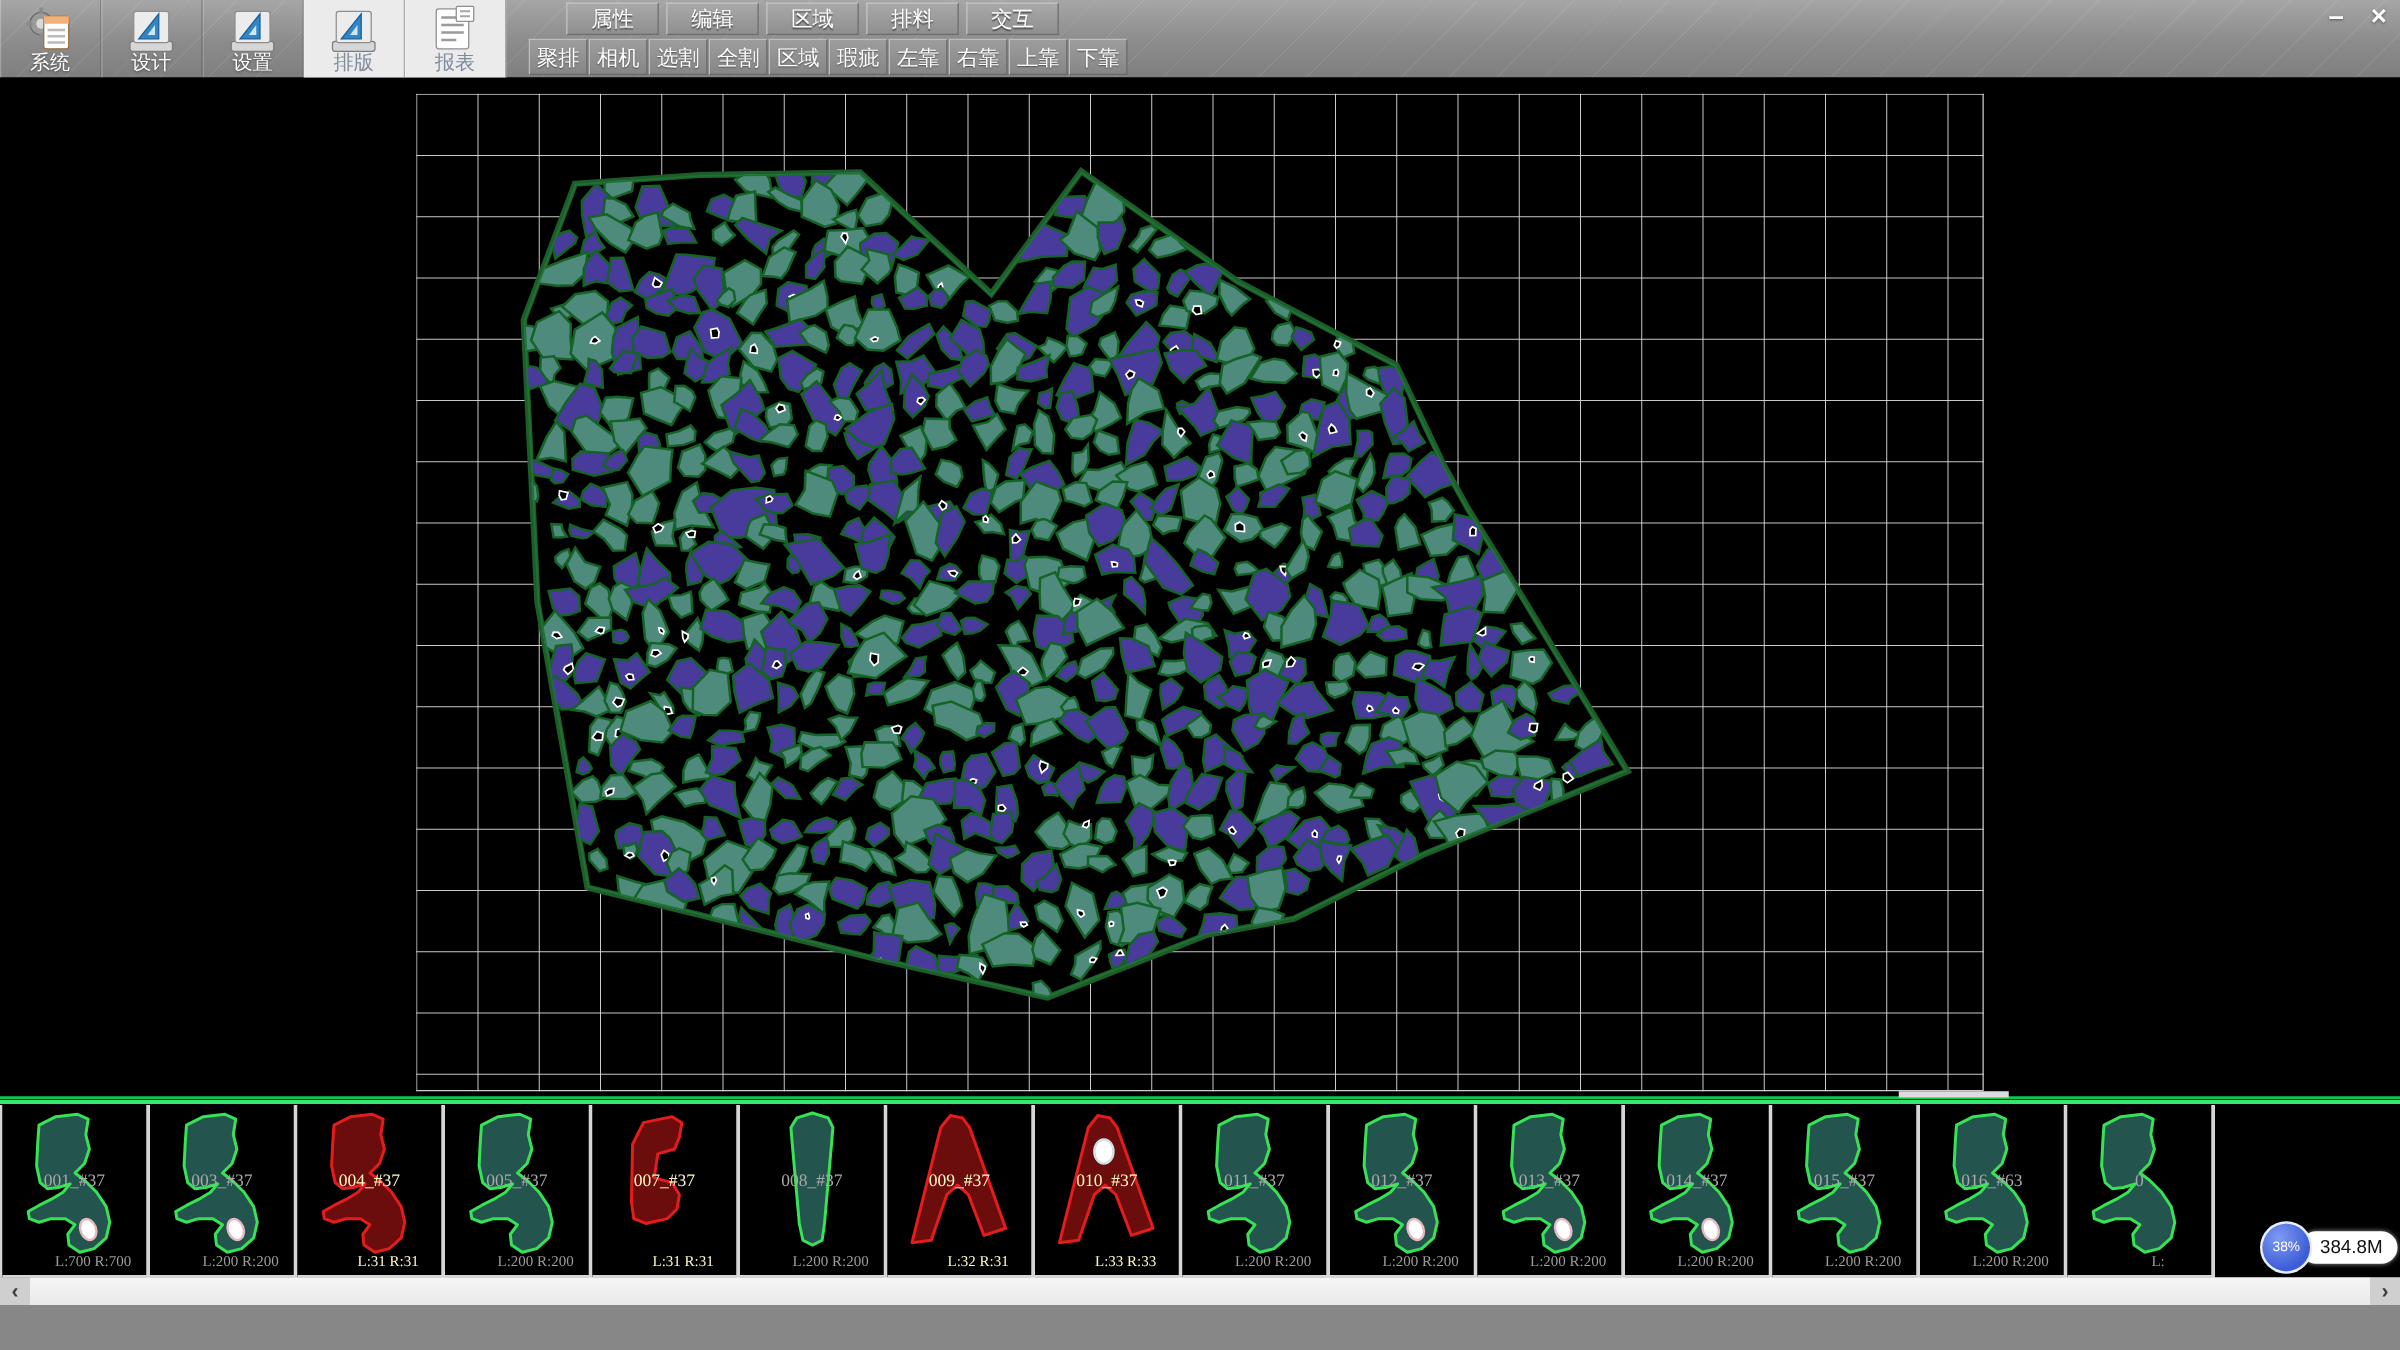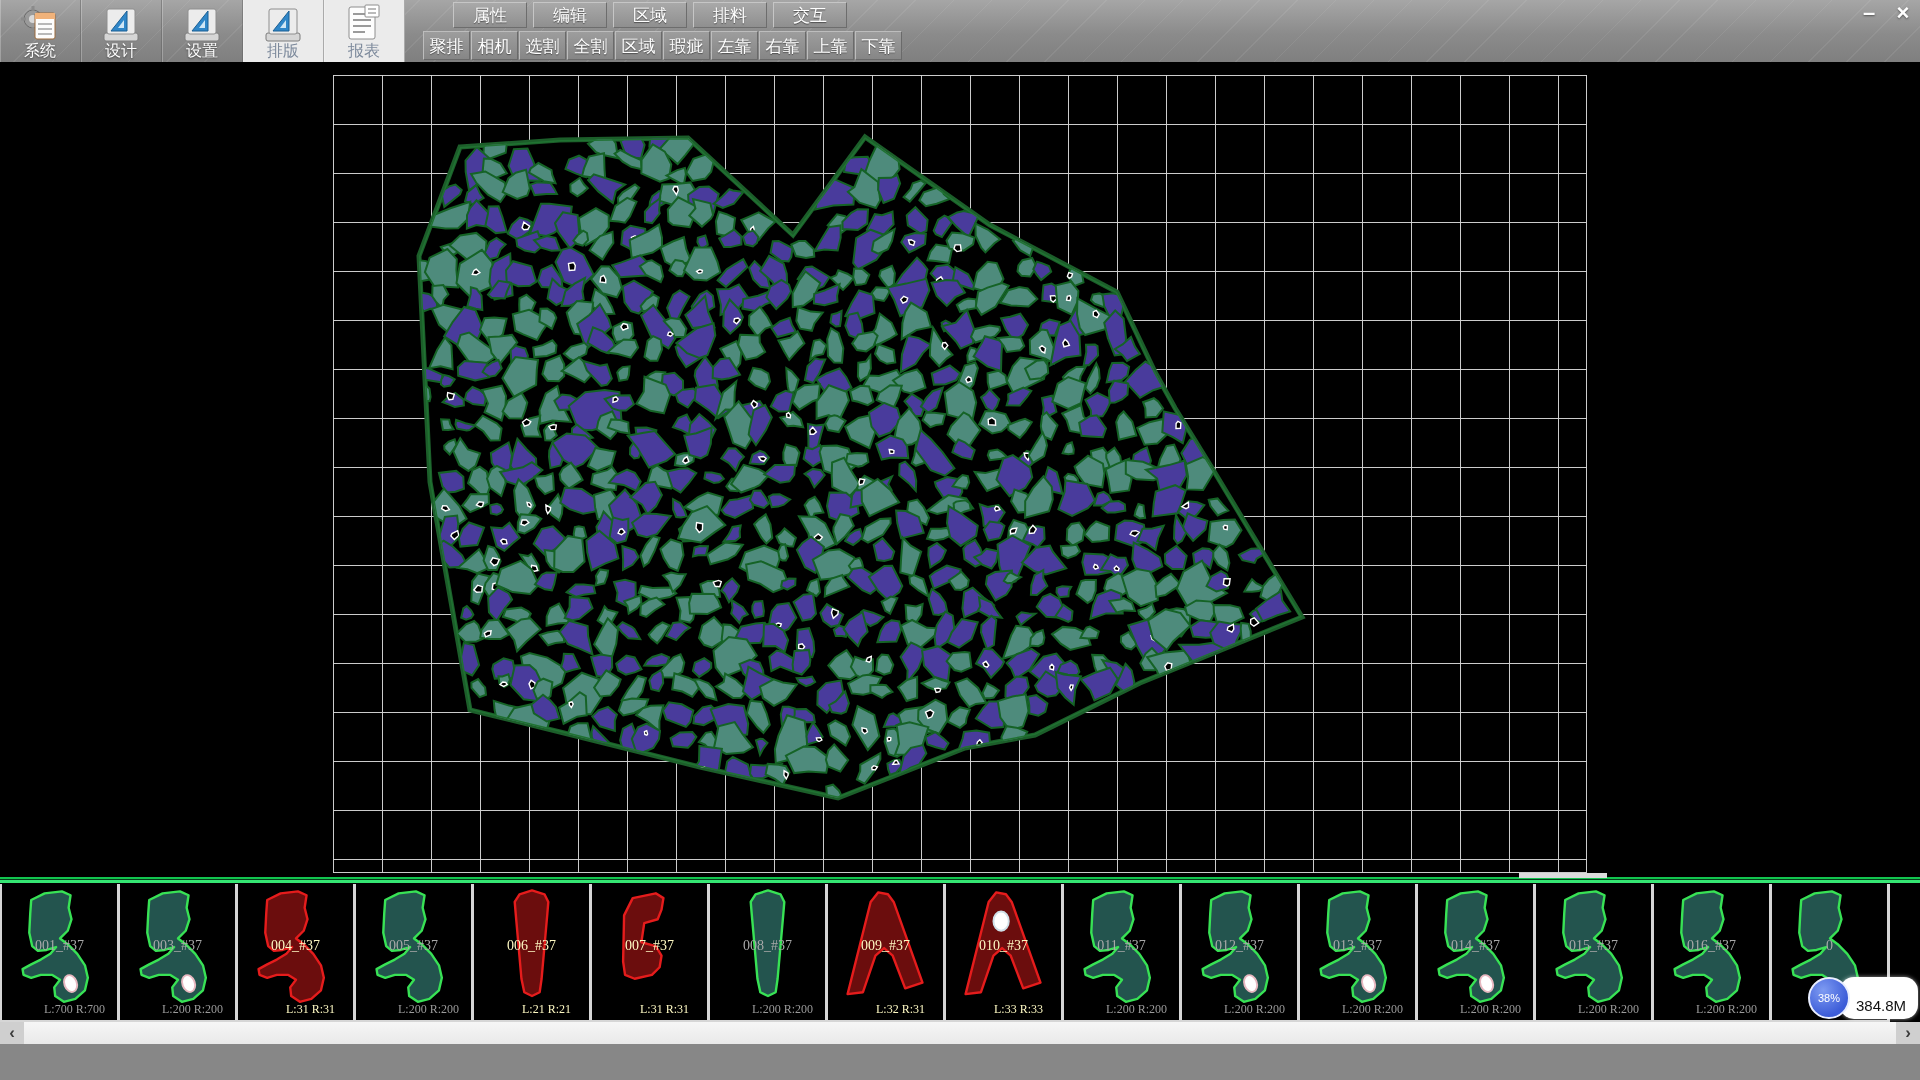--- a/index.html
+++ b/index.html
@@ -57,21 +57,21 @@
   .cell svg{position:absolute;left:10px;top:2px;}
   .pid{position:absolute;left:0;top:54px;width:100%;text-align:center;
     font-family:"Liberation Serif",serif;font-size:14px;color:#a9a9a9;z-index:2;}
   .plr{position:absolute;left:0;bottom:3px;width:100%;text-align:center;
     font-family:"Liberation Serif",serif;font-size:12px;color:#9b9b9b;z-index:2;padding-left:15px;}
   .cell.red .pid,.cell.red .plr{color:#fef9c3;text-align:center;}
   .strip-thumbtab{position:absolute;left:1519px;top:-4px;width:88px;height:5px;background:#dcdcdc;z-index:4;}
 
   
   .badge{position:absolute;left:1808px;top:977px;display:flex;align-items:center;z-index:6;justify-content:center;}
-  .badge-pill{height:26px;line-height:26px;padding:16px 12px 0 16px;margin-left:-10px;
+  .badge-pill{height:26px;line-height:26px;padding:0 12px 0 16px;margin-left:-10px;
     background:#fff;border-radius:14px;font-size:15px;color:#121212;
     box-shadow:0 0 4px rgba(255,255,255,.6);}
   .badge-circle{width:42px;height:42px;border-radius:50%;z-index:2;
     background:radial-gradient(circle at 35% 30%,#7e9bf2,#3c5cd8 70%);
     border:2px solid #e9eeff;box-sizing:border-box;color:#fff;font-size:11px;
     display:flex;align-items:center;justify-content:center;}
 
   
   .hscroll{position:absolute;left:0;top:1022px;width:1920px;height:22px;background:#f1f1f1;
     display:flex;align-items:center;}
@@ -933,27 +933,20 @@
         </div>
         <div class="cell">
           <svg width="96" height="126" viewBox="0 0 100 130">
             <path d="M20,14 L34,7 L52,5 L61,9 L59,22 L62,34 L58,46 L50,54 L58,60 L68,70 L76,82 L79,95 L76,108 L66,117 L54,120 L45,114 L44,105 L50,97 L42,92 L30,92 L20,95 L12,92 L11,86 L20,81 L30,76 L40,70 L46,63 L36,66 L27,67 L21,62 L18,48 L19,28 Z" fill="#23544e" stroke="#38e255" stroke-width="2.5" stroke-linejoin="round"></path>
           </svg>
           <div class="pid">005_#37</div>
           <div class="plr">L:200 R:200</div>
         </div>
         <div class="cell red">
           <svg width="96" height="126" viewBox="0 0 100 130">
-            <path d="M37,8 L50,4 L63,8 L67,16 L66,28 L60,96 L58,110 L50,114 L42,110 L39,96 L33,28 L32,16 Z" fill="#6b0d0d" stroke="#e51c1c" stroke-width="2.5" stroke-linejoin="round"></path>
-          </svg>
-          <div class="pid">006_#37</div>
-          <div class="plr">L:21 R:21</div>
-        </div>
-        <div class="cell red">
-          <svg width="96" height="126" viewBox="0 0 100 130">
             <path d="M32,12 L56,7 L64,12 L62,24 L58,34 L44,38 L41,58 L56,62 L62,72 L60,84 L52,92 L34,96 L24,92 L22,78 L23,30 Z" fill="#6b0d0d" stroke="#e51c1c" stroke-width="2.5" stroke-linejoin="round"></path>
           </svg>
           <div class="pid">007_#37</div>
           <div class="plr">L:31 R:31</div>
         </div>
         <div class="cell">
           <svg width="96" height="126" viewBox="0 0 100 130">
             <path d="M37,8 L50,4 L63,8 L67,16 L66,28 L60,96 L58,110 L50,114 L42,110 L39,96 L33,28 L32,16 Z" fill="#23544e" stroke="#38e255" stroke-width="2.5" stroke-linejoin="round"></path>
           </svg>
           <div class="pid">008_#37</div>
@@ -1009,21 +1002,21 @@
           <svg width="96" height="126" viewBox="0 0 100 130">
             <path d="M20,14 L34,7 L52,5 L61,9 L59,22 L62,34 L58,46 L50,54 L58,60 L68,70 L76,82 L79,95 L76,108 L66,117 L54,120 L45,114 L44,105 L50,97 L42,92 L30,92 L20,95 L12,92 L11,86 L20,81 L30,76 L40,70 L46,63 L36,66 L27,67 L21,62 L18,48 L19,28 Z" fill="#23544e" stroke="#38e255" stroke-width="2.5" stroke-linejoin="round"></path>
           </svg>
           <div class="pid">015_#37</div>
           <div class="plr">L:200 R:200</div>
         </div>
         <div class="cell">
           <svg width="96" height="126" viewBox="0 0 100 130">
             <path d="M20,14 L34,7 L52,5 L61,9 L59,22 L62,34 L58,46 L50,54 L58,60 L68,70 L76,82 L79,95 L76,108 L66,117 L54,120 L45,114 L44,105 L50,97 L42,92 L30,92 L20,95 L12,92 L11,86 L20,81 L30,76 L40,70 L46,63 L36,66 L27,67 L21,62 L18,48 L19,28 Z" fill="#23544e" stroke="#38e255" stroke-width="2.5" stroke-linejoin="round"></path>
           </svg>
-          <div class="pid">016_#37</div>
+          <div class="pid">016_#63</div>
           <div class="plr">L:200 R:200</div>
         </div>
         <div class="cell">
           <svg width="96" height="126" viewBox="0 0 100 130">
             <path d="M20,14 L34,7 L52,5 L61,9 L59,22 L62,34 L58,46 L50,54 L58,60 L68,70 L76,82 L79,95 L76,108 L66,117 L54,120 L45,114 L44,105 L50,97 L42,92 L30,92 L20,95 L12,92 L11,86 L20,81 L30,76 L40,70 L46,63 L36,66 L27,67 L21,62 L18,48 L19,28 Z" fill="#23544e" stroke="#38e255" stroke-width="2.5" stroke-linejoin="round"></path>
           </svg>
           <div class="pid">0</div>
           <div class="plr">L:</div>
         </div>
       </div>

